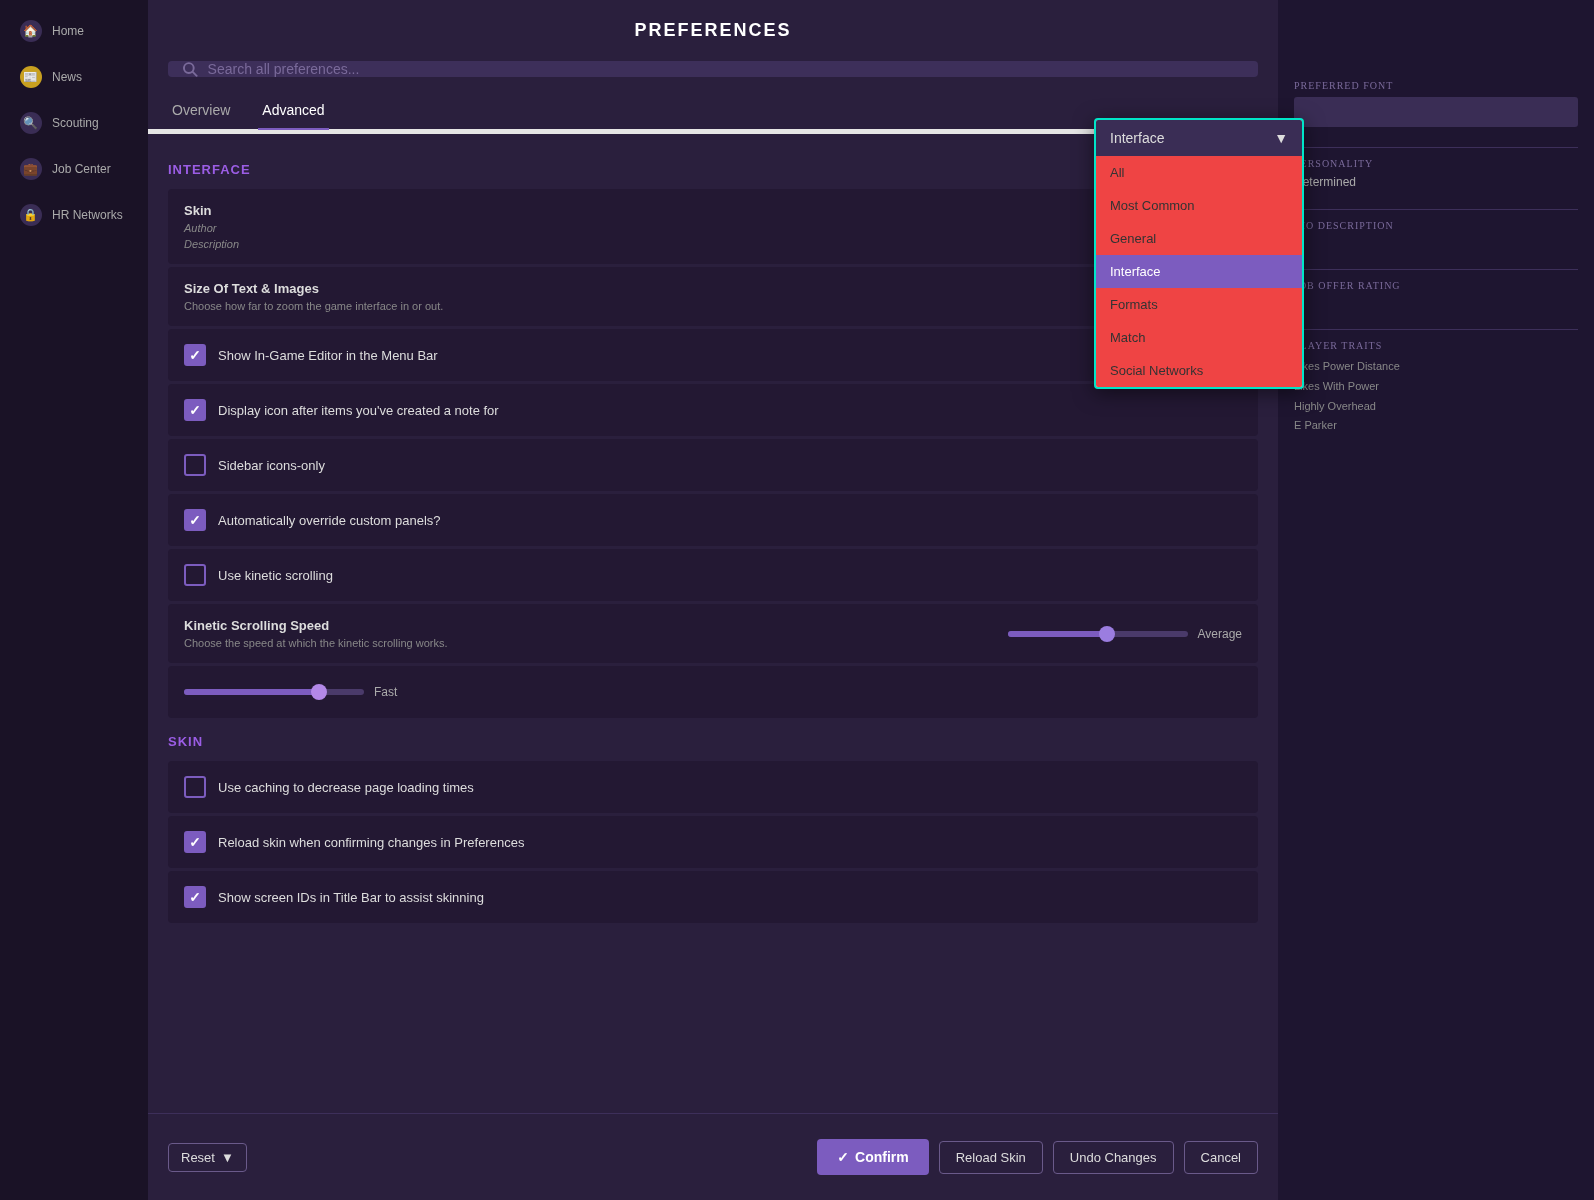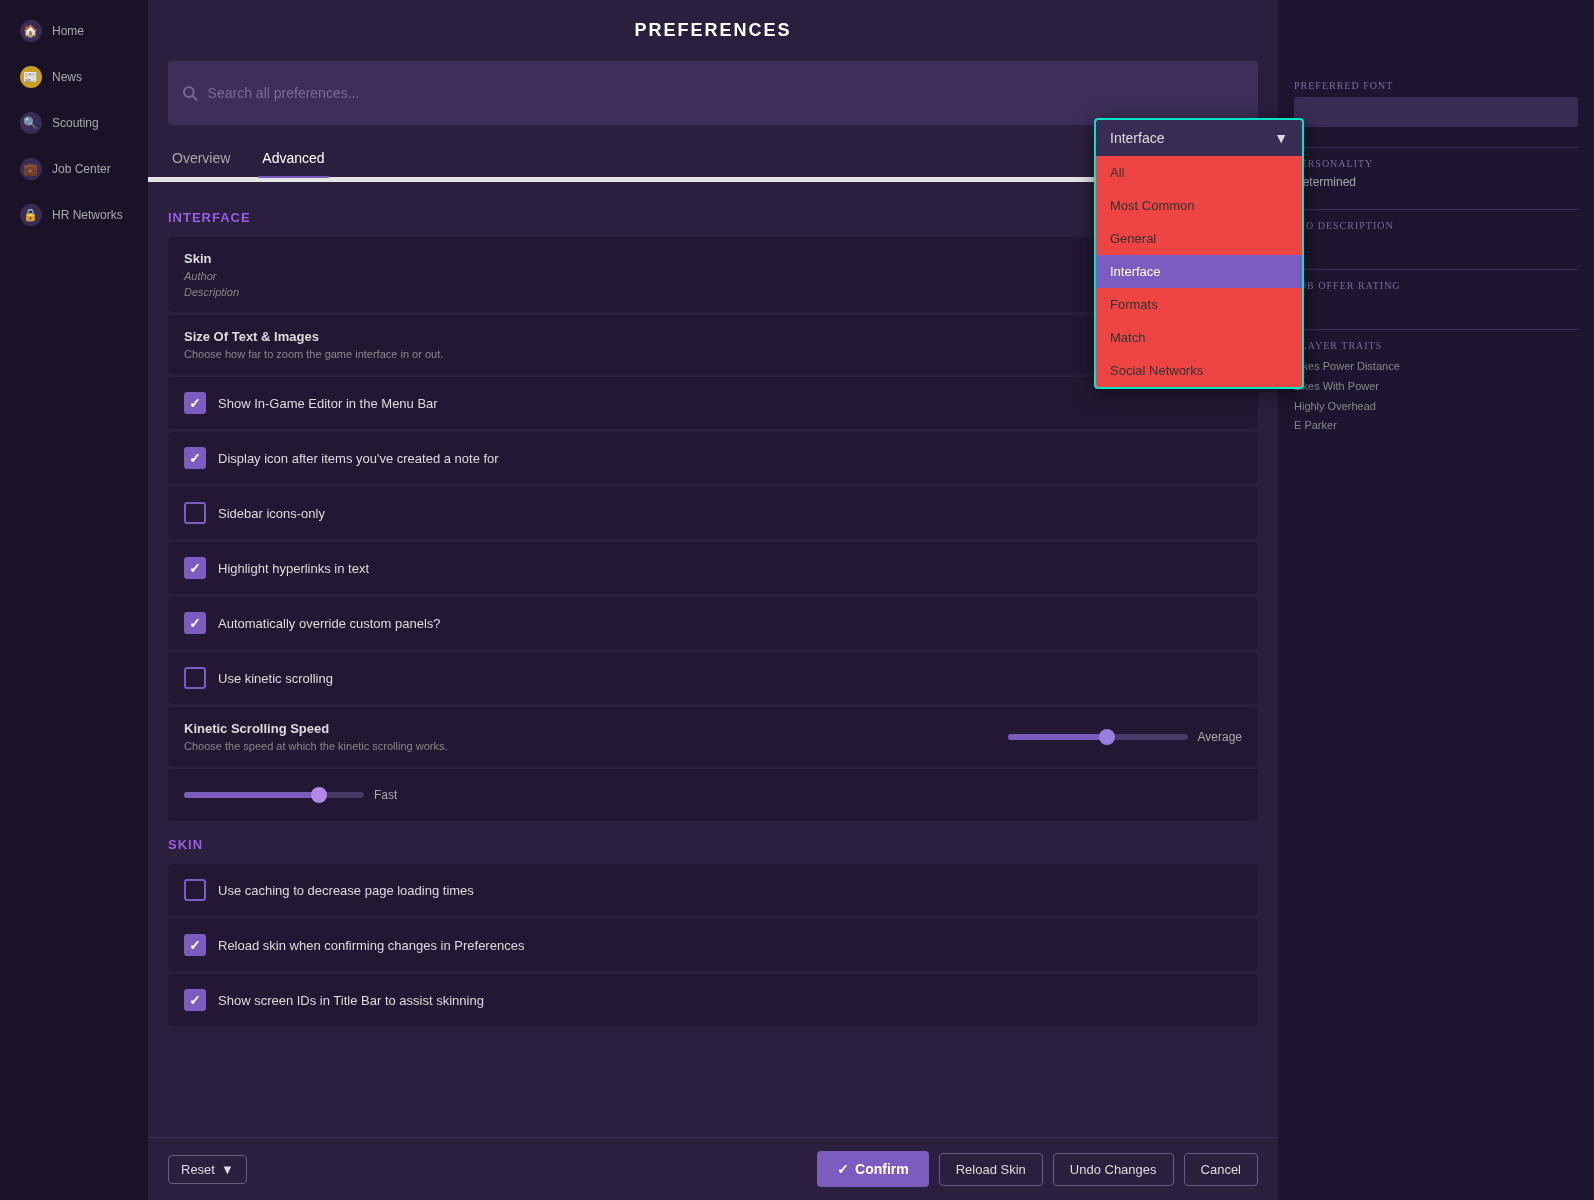--- a/index.html
+++ b/index.html
@@ -73,21 +73,21 @@
     
     .search-bar {
       padding: 0 20px 15px;
       flex-shrink: 0;
     }
     .search-input-wrap {
       display: flex;
       align-items: center;
       background: #3d2f5a;
       border-radius: 4px;
-      padding: 24px 14px;
+      padding: 0 14px;
       gap: 10px;
     }
     .search-input-wrap input {
       background: none;
       border: none;
       outline: none;
       color: #aaa;
       font-size: 14px;
       width: 100%;
     }
@@ -252,21 +252,21 @@
       color: #ddd;
       font-size: 13px;
       cursor: pointer;
     }
 
     
     .footer {
       display: flex;
       justify-content: space-between;
       align-items: center;
-      padding: 13px 20px;
+      padding: 25px 20px;
       background: #2a1f3d;
       border-top: 1px solid #3d2f5a;
       flex-shrink: 0;
     }
     .footer-right {
       display: flex;
       gap: 10px;
       align-items: center;
     }
     .btn-confirm {
@@ -431,24 +431,20 @@
     <div class="checkbox-row">
       <div class="checkbox checked"></div>
       <span class="checkbox-label">Display icon after items you've created a note for</span>
     </div>
     <div class="checkbox-row">
       <div class="checkbox"></div>
       <span class="checkbox-label">Sidebar icons-only</span>
     </div>
     <div class="checkbox-row">
       <div class="checkbox checked"></div>
-      <span class="checkbox-label">Highlight hyperlinks in text</span>
-    </div>
-    <div class="checkbox-row">
-      <div class="checkbox checked"></div>
       <span class="checkbox-label">Automatically override custom panels?</span>
     </div>
     <div class="checkbox-row">
       <div class="checkbox"></div>
       <span class="checkbox-label">Use kinetic scrolling</span>
     </div>
 
     <div class="setting-row">
       <div class="setting-row-left">
         <span class="setting-label">Kinetic Scrolling Speed</span>

